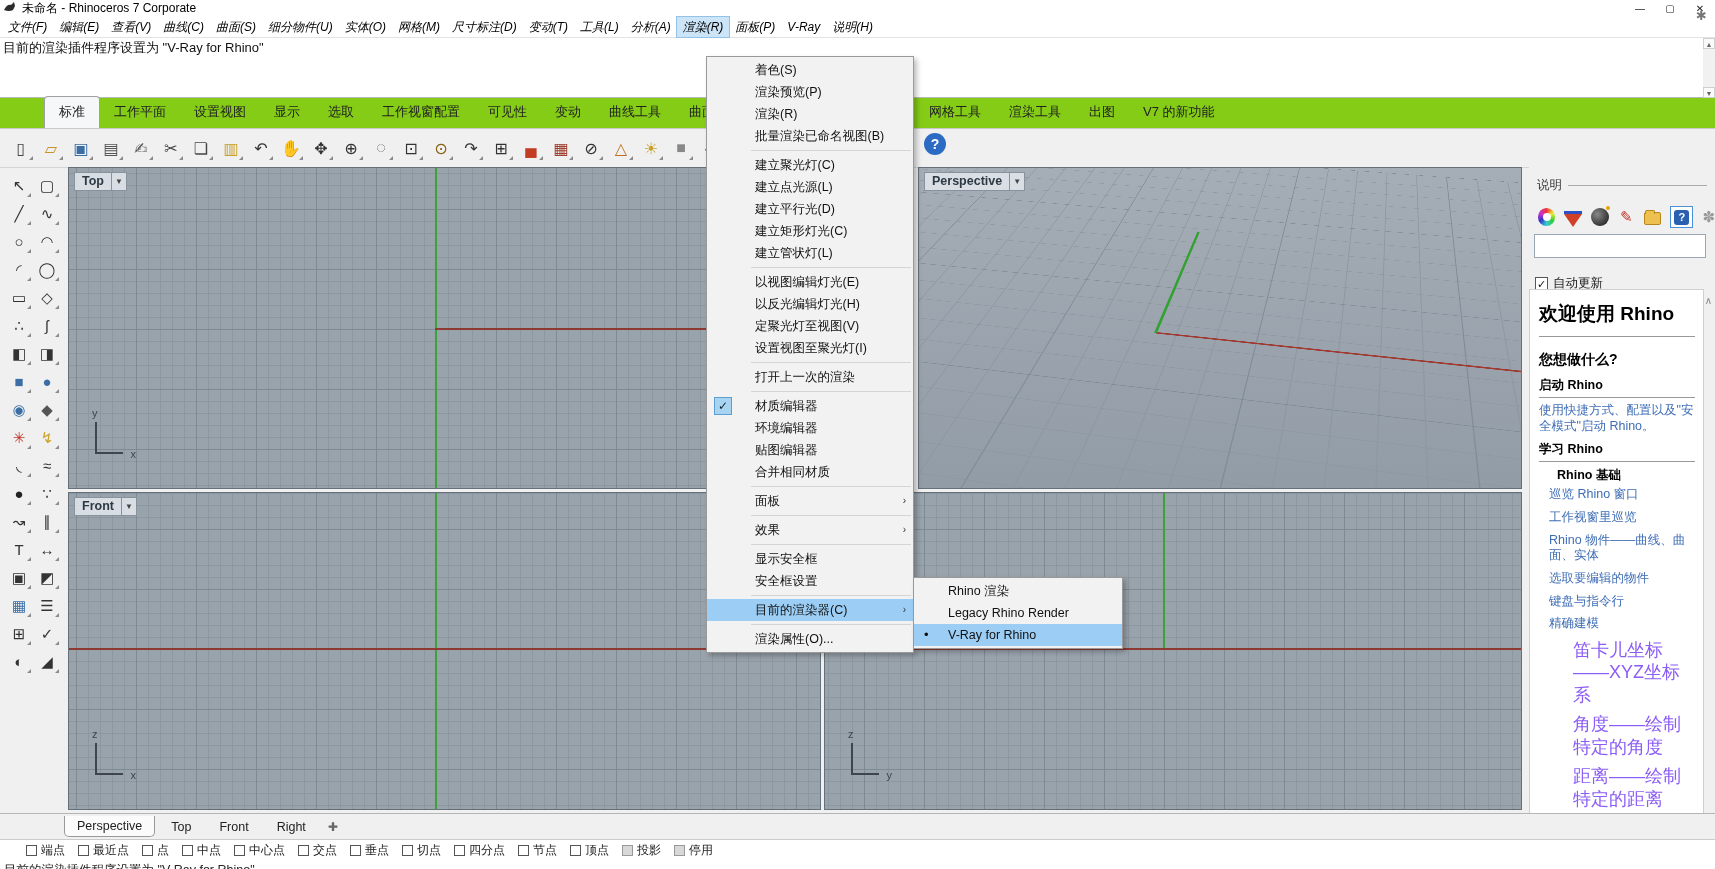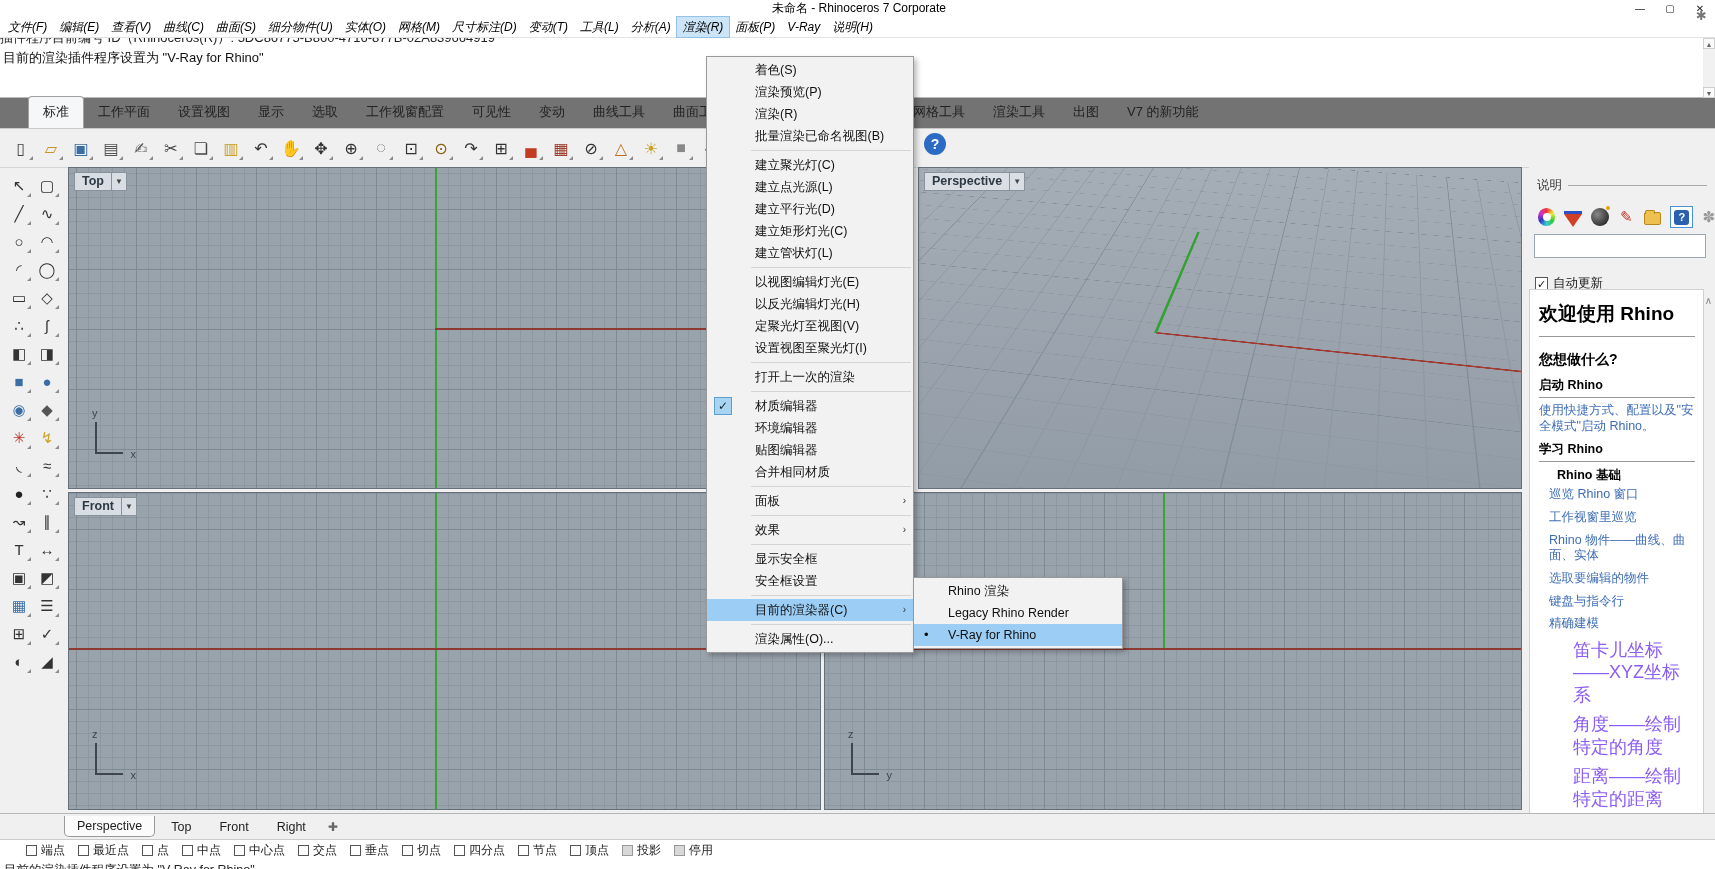--- a/index.html
+++ b/index.html
@@ -1,20 +1,20 @@
 <!DOCTYPE html>
 <html><head>
 <meta charset="utf-8">
 <style>
   * { margin:0; padding:0; box-sizing:border-box; }
   body { font-family:"Liberation Sans","DejaVu Sans",sans-serif; background:#e8e8e8; }
   #app { position:relative; width:1715px; height:869px; background:#f0f0f0; overflow:hidden; font-size:12.5px; color:#111; }
 
   
-  .titlebar { position:absolute; left:0; top:0; width:1715px; height:17px; background:#fff; display:flex; align-items:center; padding-left:3px;flex-direction:column; }
+  .titlebar { position:absolute; left:0; top:0; width:1715px; height:17px; background:#fff; display:flex; align-items:flex-start; padding-left:3px; }
   .appicon { width:14px; height:14px; margin-right:5px; }
   .title { font-size:12px; color:#000; }
   .winbtns { position:absolute; right:0; top:0; height:17px; display:flex; }
   .winbtn { width:30px; height:17px; display:flex; align-items:center; justify-content:center; font-size:10px; color:#222; }
 
   
   .menubar { position:absolute; left:0; top:17px; width:1715px; height:21px; background:#fff; display:flex; align-items:stretch; padding-left:2px; border-bottom:1px solid #e3e3e3; }
   .mbi { padding:0 6px; display:flex; align-items:center; font-size:12px; color:#000; white-space:nowrap;font-style:italic; }
   .mbi.act { background:#cce4f7; outline:1px solid #92c2e8; }
 
@@ -22,21 +22,21 @@
   .cmdarea { position:absolute; left:0; top:38px; width:1703px; height:60px; background:#fff; border-bottom:1px solid #b9b9b9; overflow:hidden; font-size:13px; }
   .cmdclip { height:10px; overflow:hidden; }
   .cmdclip > div { margin-top:-9px; color:#222; white-space:nowrap; }
   .cmdline { height:20px; line-height:20px; padding-left:3px; white-space:nowrap; }
   .cmdprompt { height:20px; line-height:20px; padding-left:3px; display:flex; align-items:center; }
   .caret { display:inline-block; width:1px; height:14px; background:#000; margin-left:2px; }
   .cmdscroll { position:absolute; right:0; top:38px; width:12px; height:60px; background:#f1f1f1; display:flex; flex-direction:column; justify-content:space-between; }
   .cmdscroll span { font-size:7px; color:#666; text-align:center; line-height:11px; height:11px; border:1px solid #d0d0d0; background:#fafafa; }
 
   
-  .tabsrow { position:absolute; left:0; top:98px; width:1715px; height:31px; background:#737373; border-bottom:1px solid #c8c8c8; display:flex; align-items:flex-end; padding-left:28px; }
+  .tabsrow { position:absolute; left:0; top:98px; width:1715px; height:31px; background:#84cc16; border-bottom:1px solid #c8c8c8; display:flex; align-items:flex-end; padding-left:44px; }
   .ttab { padding:6px 14px 7px 14px; font-size:13px; color:#222; white-space:nowrap; }
   .ttab.act { background:#f6f7f9; border:1px solid #a0a0a0; border-bottom:none; border-radius:4px 4px 0 0; }
   .tabgear { position:absolute; right:8px; top:8px; color:#777; font-size:13px; }
 
   
   .iconsrow { position:absolute; left:0; top:129px; width:1715px; height:38px; background:#f0f0f0; display:flex; align-items:center; padding-left:8px; gap:4px; }
   .tbicon { position:relative; width:26px; height:26px; display:flex; align-items:center; justify-content:center; font-size:16px; }
   .tbicon::after { content:""; position:absolute; right:1px; bottom:1px; border-left:4px solid transparent; border-bottom:4px solid #8a8a8a; }
   .helpfloat { position:absolute; left:924px; top:133px; width:22px; height:22px; border-radius:50%; background:#2c6bc4; color:#fff; font-weight:bold; font-size:14px; display:flex; align-items:center; justify-content:center; }
 
@@ -167,23 +167,20 @@
       <span class="mbi">变动(T)</span>
       <span class="mbi">工具(L)</span>
       <span class="mbi">分析(A)</span>
       <span class="mbi act">渲染(R)</span>
       <span class="mbi">面板(P)</span>
       <span class="mbi">V-Ray</span>
       <span class="mbi">说明(H)</span>
     </div>
 
   <div class="cmdarea">
-    <div class="cmdclip">
-        <div>插件程序目前编号 ID（Rhinoceros(R)）: 5DC86775-B860-4716-877B-02A839664919</div>
-      </div>
     <div class="cmdline">目前的渲染插件程序设置为 "V-Ray for Rhino"</div>
   </div>
   <div class="cmdscroll">
     <span>▲</span>
     <span>▼</span>
   </div>
 
   <div class="tabsrow">
 
   <span class="ttab act">标准</span>

